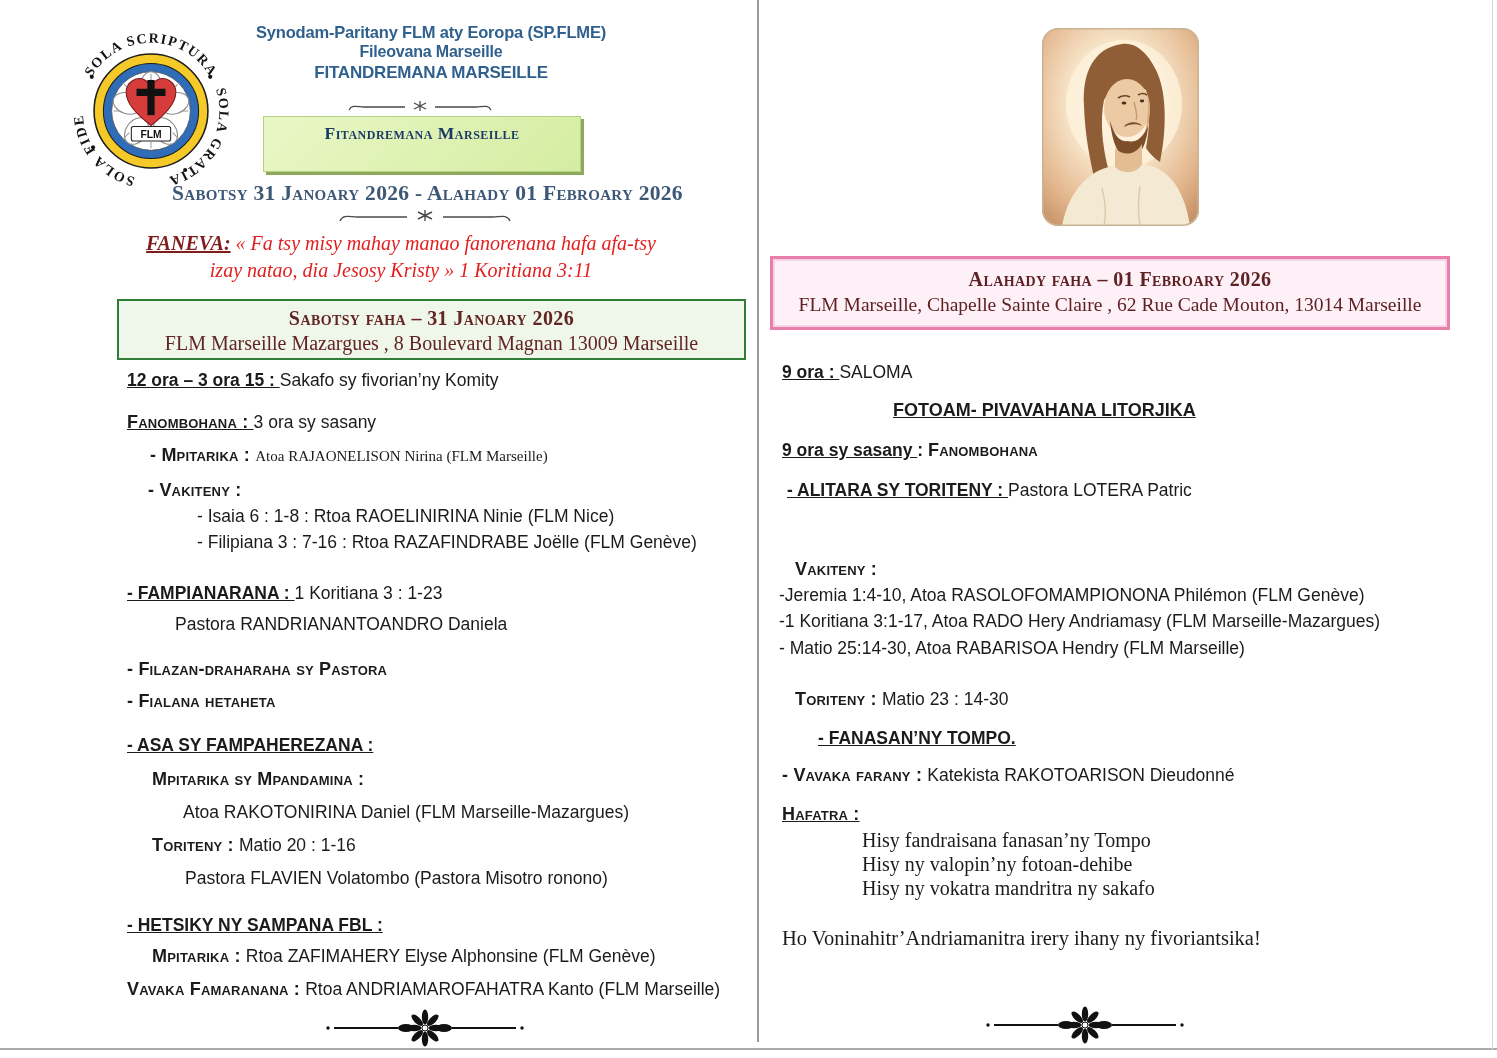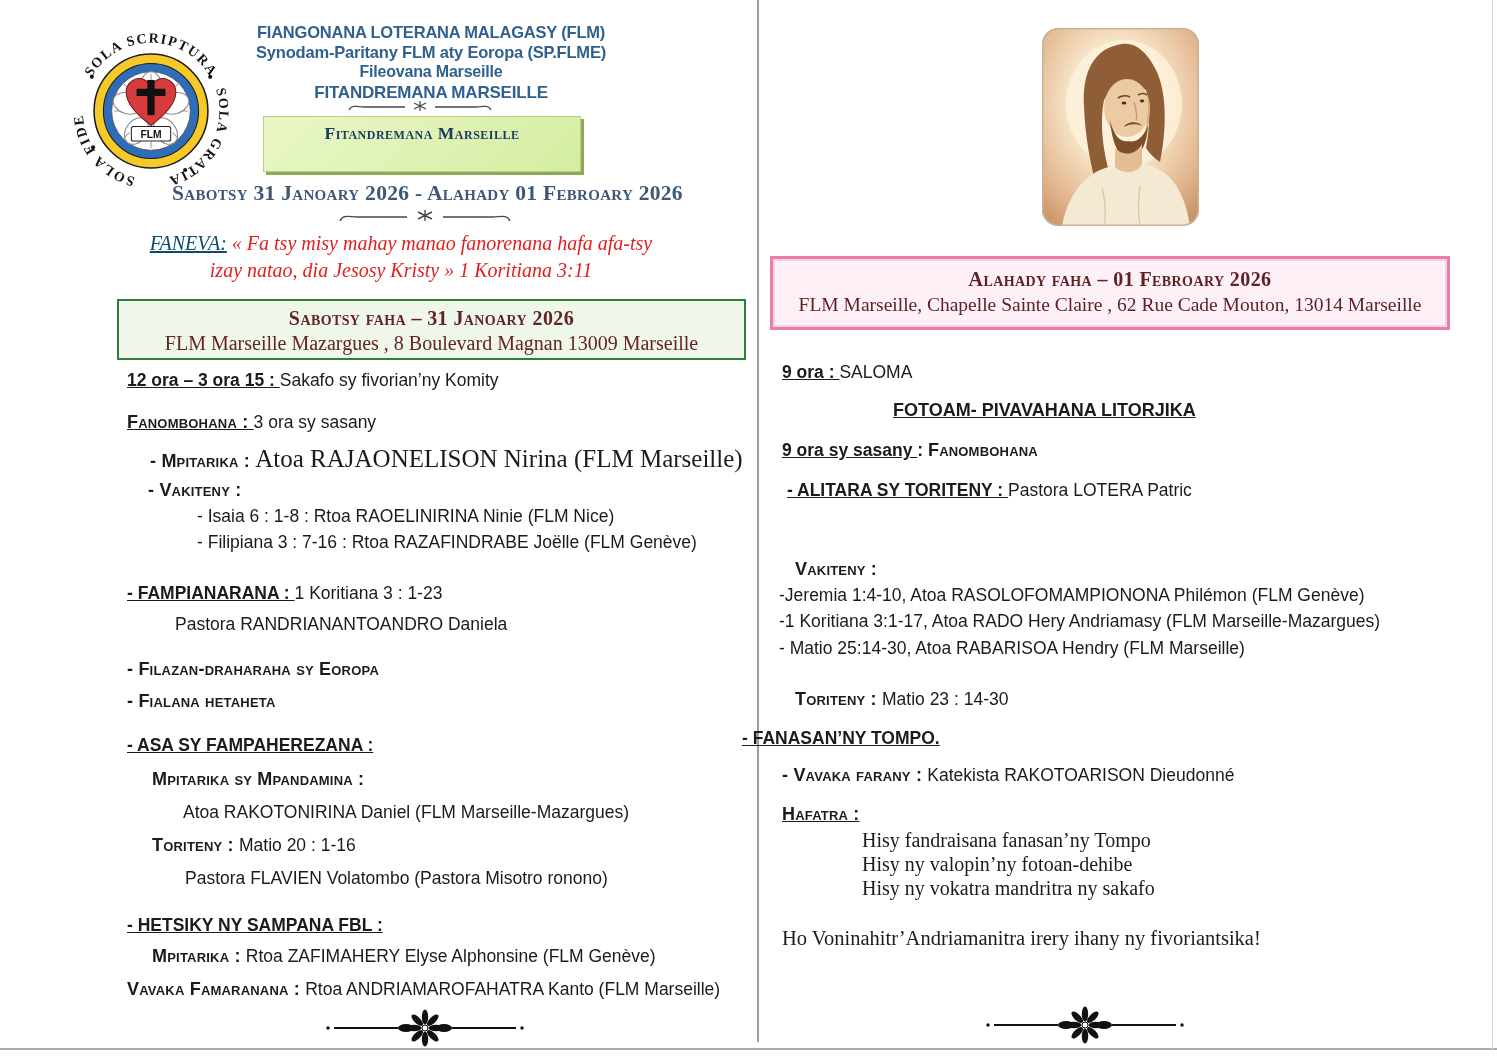--- a/index.html
+++ b/index.html
@@ -19,39 +19,39 @@
             font-family:"Liberation Serif",serif;color:#1b3a66;font-weight:bold;}
   .isan-l1{font-size:19px;line-height:23px;letter-spacing:0.5px;}
   .isan-l2{font-size:17.5px;line-height:21px;font-variant:small-caps;letter-spacing:0.5px;}
   .date-line{position:absolute;left:120px;top:181px;width:615px;text-align:center;
              font-family:"Liberation Serif",serif;font-variant:small-caps;font-weight:bold;
              font-size:21.5px;color:#3d5777;letter-spacing:0.3px;}
   
   .faneva{position:absolute;left:115px;top:230px;width:572px;text-align:center;
           font-family:"Liberation Serif",serif;font-style:italic;font-size:20px;
           color:#e31e1e;line-height:27px;}
-  .faneva-label{font-weight:normal;text-decoration:underline;color:#0c4a6e;}
+  .faneva-label{font-weight:bold;text-decoration:underline;color:#7f1d1d;}
   
   .sat-box{position:absolute;left:117px;top:299px;width:629px;height:61px;text-align:center;
            border:2px solid #2f7d36;background:#eef7e9;box-sizing:border-box;padding-top:5px;
            font-family:"Liberation Serif",serif;color:#632423;}
   .sat-box-title{font-size:20px;font-weight:bold;font-variant:small-caps;line-height:25px;letter-spacing:0.4px;}
   .sat-box-addr{font-size:20px;line-height:25px;}
   .sun-box{position:absolute;left:770px;top:256px;width:680px;height:74px;text-align:center;
            border:3px solid #e87fab;background:#fdf0f7;box-shadow:inset 0 0 0 2px #f8d3e5;
            box-sizing:border-box;padding-top:8px;font-family:"Liberation Serif",serif;color:#5f2124;}
   .sun-box-title{font-size:20px;font-weight:bold;font-variant:small-caps;line-height:25px;letter-spacing:0.4px;margin-left:20px;}
   .sun-box-addr{font-size:19.5px;line-height:25px;}
   
   .ln{position:absolute;white-space:nowrap;font-size:17.5px;color:#1b1b1b;}
   .lu{font-weight:bold;text-decoration:underline;}
   .lsc{font-weight:bold;font-variant:small-caps;letter-spacing:0.2px;font-size:18px;}
   .lscu{font-weight:bold;font-variant:small-caps;letter-spacing:0.2px;font-size:18px;text-decoration:underline;}
   .b{font-weight:bold;}
-  .tserif{font-family:"Liberation Serif",serif;font-size:25px;}
+  .tserif{font-family:"Liberation Serif",serif;font-size:15px;}
   .serifln{font-family:"Liberation Serif",serif;font-size:20px;}
   .center-title{font-size:18px;font-weight:bold;text-decoration:underline;}
   
   .vdivider{position:absolute;left:757px;top:0;width:2px;height:1042px;background:#9b9b9b;}
   .bottom-rule{position:absolute;left:0;top:1048px;width:1497px;height:2px;background:#ababab;}
   .right-rule{position:absolute;left:1492px;top:0;width:1px;height:1050px;background:#d6d6d6;}
 </style>
 </head>
 <body>
 
@@ -97,21 +97,20 @@
       <rect x="82.5" y="56" width="7" height="34"></rect>
       <rect x="72" y="64.5" width="28" height="7"></rect>
     </g>
     <g>
       <rect x="67" y="101" width="38" height="14" rx="2" fill="#fff" stroke="#222"></rect>
       <text x="86" y="112" text-anchor="middle" style="font-family:'Liberation Sans',sans-serif;font-weight:bold;font-size:10px;fill:#111;">FLM</text>
     </g>
   </svg>
 
   <div class="org-header">
-    <div class="org-l1">FIANGONANA LOTERANA MALAGASY (FLM)</div>
     <div class="org-l2">Synodam-Paritany FLM aty Eoropa (SP.FLME)</div>
     <div class="org-l3">Fileovana Marseille</div>
     <div class="org-l4">FITANDREMANA MARSEILLE</div>
   </div>
 
   <svg class="abs" style="left:345px;top:99px" width="150" height="14" viewBox="0 0 150 14">
     <g stroke="#4a4a4a" fill="none" stroke-width="1.3">
       <path d="M4,11 C7,5 13,8 19,8 L60,8"></path>
       <path d="M146,11 C143,5 137,8 131,8 L90,8"></path>
       <path d="M75,2 L75,12 M69,4 L81,10 M81,4 L69,10"></path>
@@ -163,21 +162,21 @@
   <div class="ln" style="left:197px;top:532px">
     <span>- Filipiana 3 : 7-16 : Rtoa RAZAFINDRABE Joëlle (FLM Genève)</span>
   </div>
   <div class="ln" style="left:127px;top:583px">
     <span class="lu">- FAMPIANARANA : </span><span>1 Koritiana 3 : 1-23</span>
   </div>
   <div class="ln" style="left:175px;top:614px">
     <span>Pastora RANDRIANANTOANDRO Daniela</span>
   </div>
   <div class="ln" style="left:127px;top:659px">
-    <span class="lsc">- Filazan-draharaha sy Eoropa</span>
+    <span class="lsc">- Filazan-draharaha sy Pastora</span>
   </div>
   <div class="ln" style="left:127px;top:691px">
     <span class="lsc">- Fialana hetaheta</span>
   </div>
   <div class="ln" style="left:127px;top:735px">
     <span class="lu">- ASA SY FAMPAHEREZANA :</span>
   </div>
   <div class="ln" style="left:152px;top:769px">
     <span class="lsc">Mpitarika sy  Mpandamina  :</span>
   </div>
@@ -283,21 +282,21 @@
   </div>
   <div class="ln" style="left:779px;top:611px">
     <span>-1 Koritiana 3:1-17, Atoa RADO Hery Andriamasy (FLM Marseille-Mazargues)</span>
   </div>
   <div class="ln" style="left:779px;top:638px">
     <span>- Matio 25:14-30, Atoa RABARISOA Hendry (FLM Marseille)</span>
   </div>
   <div class="ln" style="left:795px;top:689px">
     <span class="lsc">Toriteny : </span><span>Matio 23 : 14-30</span>
   </div>
-  <div class="ln" style="left:742px;top:728px">
+  <div class="ln" style="left:818px;top:728px">
     <span class="lu">- FANASAN’NY TOMPO.</span>
   </div>
   <div class="ln" style="left:782px;top:765px">
     <span class="lsc">- Vavaka farany : </span><span>Katekista  RAKOTOARISON Dieudonné</span>
   </div>
   <div class="ln" style="left:782px;top:804px">
     <span class="lscu">Hafatra :</span>
   </div>
   <div class="ln serifln" style="left:862px;top:829px">
     <span>Hisy fandraisana fanasan’ny Tompo</span>

